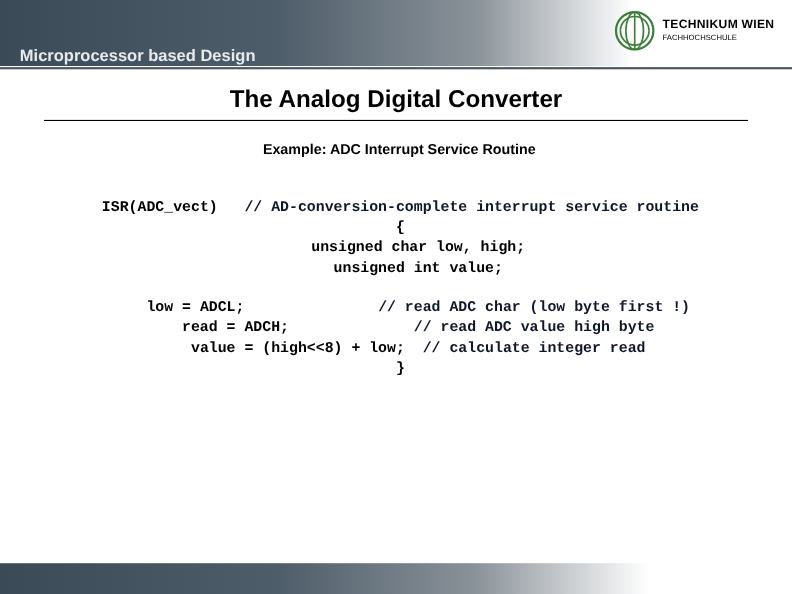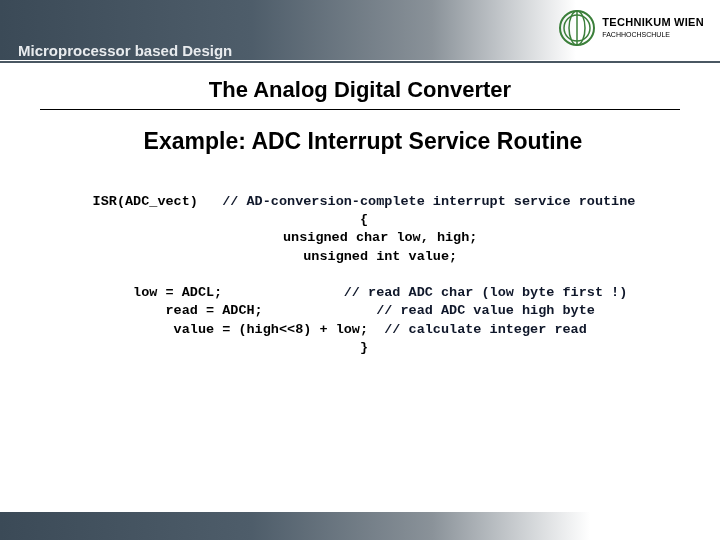--- a/index.html
+++ b/index.html
@@ -64,21 +64,21 @@
     font-weight: bold;
     color: #000;
     margin: 0 0 6px 0;
   }
   .title-underline {
     height: 1px;
     background: #000;
     margin-bottom: 18px;
   }
   .example-heading {
-    font-size: 23px;
+    font-size: 13px;
     font-weight: bold;
     color: #000;
     margin: 0 0 38px 6px;
   }
   .code-block {
     font-family: "Courier New", Courier, monospace;
     font-size: 13.5px;
     white-space: pre;
     color: #000;
     font-weight: bold;

